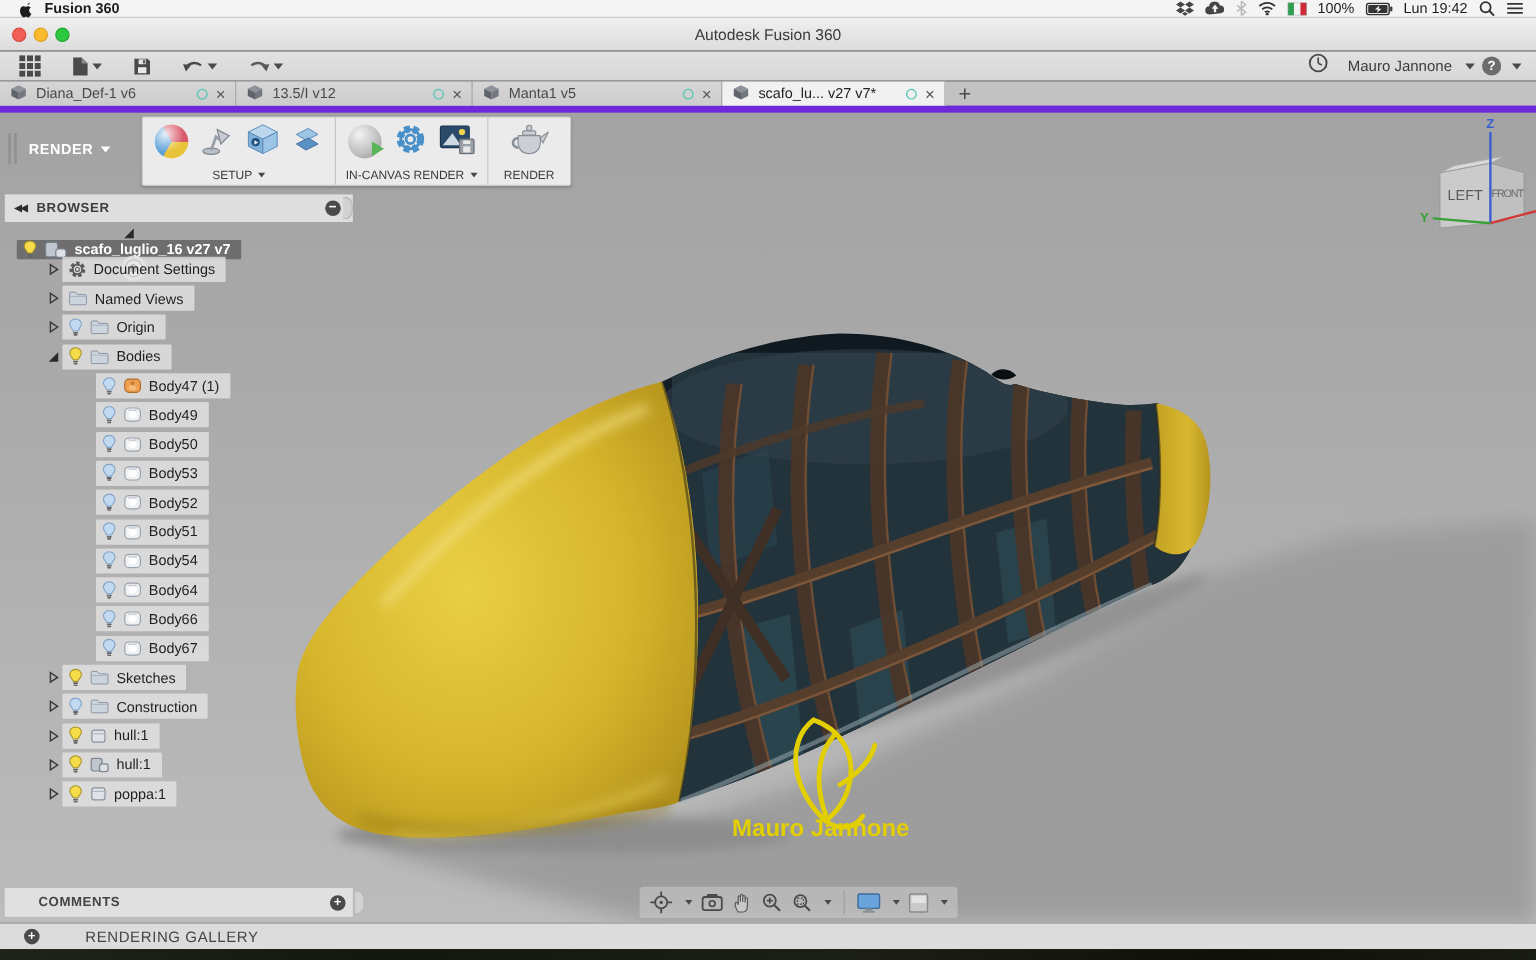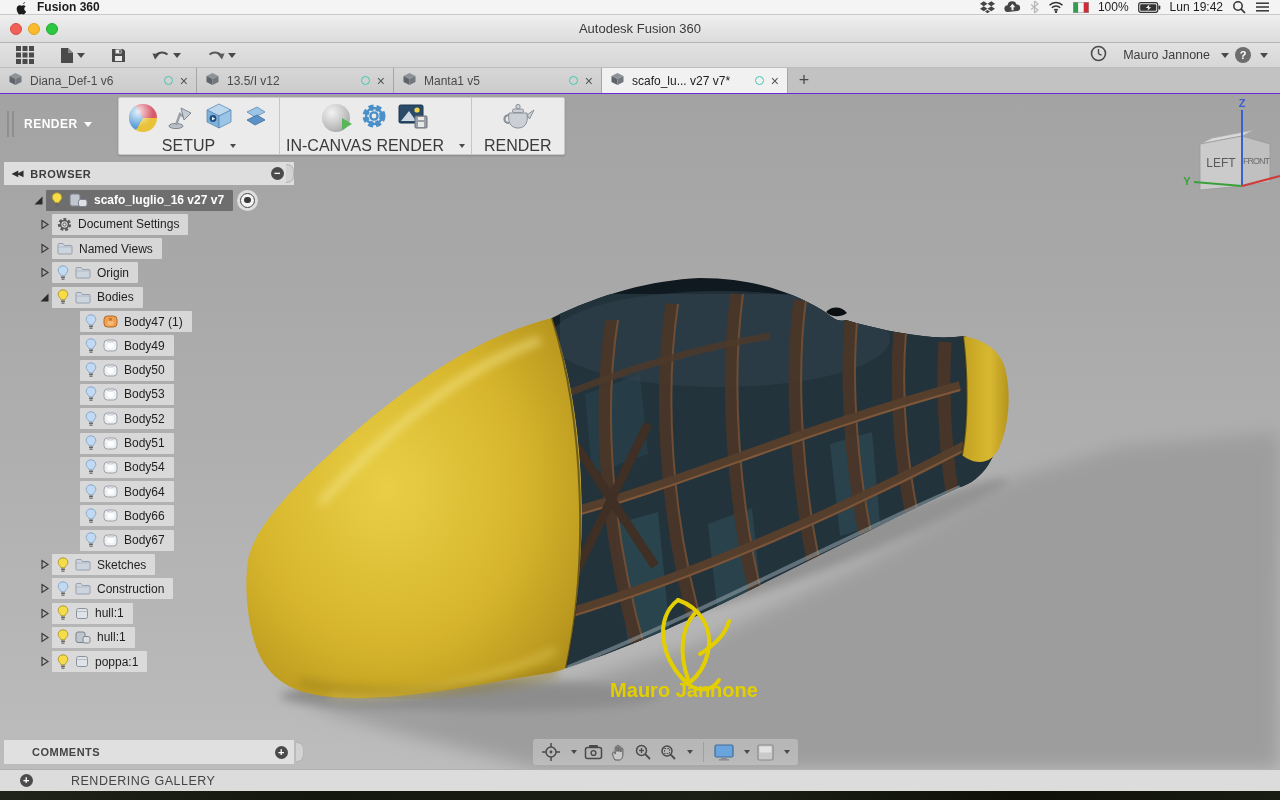--- a/index.html
+++ b/index.html
@@ -23,39 +23,39 @@
   
   .apptoolbar{position:absolute;left:0;top:43px;width:1280px;height:25px;background:linear-gradient(#e2e2e2,#d6d6d6);border-bottom:1px solid #bdbdbd;display:flex;align-items:center;}
   .atb-group{display:flex;align-items:center;gap:4px;}
   .atb-btn{display:flex;align-items:center;justify-content:center;padding:0 6px;height:24px;}
   .caret{width:0;height:0;border-left:4px solid transparent;border-right:4px solid transparent;border-top:5px solid #4a4a4a;display:inline-block;margin-left:3px;}
   .caret.sm{border-left-width:3.5px;border-right-width:3.5px;border-top-width:4.5px;}
   .atb-right{margin-left:auto;display:flex;align-items:center;gap:6px;padding-right:12px;}
   .username{font-size:12.5px;color:#3c3c3c;margin:0 2px 0 10px;}
   .helpcircle{width:16px;height:16px;border-radius:50%;background:#6d6d6d;color:#fff;font-size:11px;font-weight:bold;display:flex;align-items:center;justify-content:center;}
   
-  .tabbar{position:absolute;left:0;top:68px;width:1280px;height:26px;background:#c2c2c2;display:flex;align-items:stretch;border-bottom:1px solid #6d28d9;}
+  .tabbar{position:absolute;left:0;top:68px;width:1280px;height:26px;background:#c2c2c2;display:flex;align-items:stretch;border-bottom:6px solid #6d28d9;}
   .dtab{display:flex;align-items:center;gap:7px;padding:0 8px;border-right:1px solid #a6a6a6;background:linear-gradient(#d6d6d6,#cccccc);font-size:12px;color:#4a4a4a;flex:none;}
   .dtab .tlabel{flex:1;white-space:nowrap;overflow:hidden;text-overflow:ellipsis;}
   .dtab.active{background:#f1f1f1;color:#222;}
   .ring{width:9px;height:9px;border:1.5px solid #49c5b1;border-radius:50%;flex:none;}
   .tclose{font-size:14px;color:#555;line-height:1;flex:none;}
   .newtab{display:flex;align-items:center;justify-content:center;width:32px;font-size:18px;color:#4a4a4a;}
   
   .main{position:absolute;left:0;top:94px;width:1280px;height:675px;background:linear-gradient(180deg,#a3a3a3 0%,#a9a9a9 30%,#b4b4b4 70%,#bcbcbc 100%);overflow:hidden;}
   .scene{position:absolute;left:0;top:0;}
   
   .ribbon-grip{position:absolute;top:17px;width:2px;height:26px;background:#8f8f8f;}
   .ws-btn{position:absolute;left:24px;top:23px;display:flex;align-items:center;color:#fff;font-size:12px;font-weight:bold;letter-spacing:0.5px;}
   .ws-btn .caret{border-top-color:#fff;margin-left:6px;}
   .ribbon-panel{position:absolute;left:118px;top:3px;height:58px;background:#ebebeb;border:1px solid #c9c9c9;border-radius:2px;display:flex;box-shadow:0 1px 2px rgba(0,0,0,0.18);}
   .rgroup{display:flex;flex-direction:column;border-right:1px solid #c6c6c6;padding:0 6px;}
   .rgroup:last-child{border-right:none;}
   .ricons{display:flex;align-items:center;justify-content:center;gap:10px;height:40px;padding:0 4px;}
-  .rlabel{font-size:16px;color:#3a3a3a;text-align:center;height:16px;display:flex;align-items:center;justify-content:center;gap:12px;}
+  .rlabel{font-size:10px;color:#3a3a3a;text-align:center;height:16px;display:flex;align-items:center;justify-content:center;gap:2px;}
   .sphere-appearance{width:28px;height:28px;border-radius:50%;background:conic-gradient(from 210deg,#5aa0d8 0 120deg,#d85a6a 120deg 240deg,#e8c33a 240deg 360deg);position:relative;}
   .sphere-appearance::after{content:'';position:absolute;inset:0;border-radius:50%;background:radial-gradient(circle at 32% 28%,rgba(255,255,255,0.85),rgba(255,255,255,0) 55%);}
   .sphere-play{width:28px;height:28px;border-radius:50%;background:radial-gradient(circle at 35% 30%,#f2f2f2,#bdbdbd 60%,#8f8f8f);position:relative;}
   .sphere-play::after{content:'';position:absolute;right:-2px;bottom:2px;width:0;height:0;border-top:6px solid transparent;border-bottom:6px solid transparent;border-left:10px solid #58b558;}
   
   .browser{position:absolute;left:0;top:68px;width:320px;}
   .bheader{position:absolute;left:4px;top:0;width:290px;height:23px;background:rgba(227,227,227,0.92);display:flex;align-items:center;font-size:11px;font-weight:bold;color:#3d3d3d;letter-spacing:0.5px;}
   .bheader .dbl{font-size:8px;color:#2e2e2e;margin:0 8px 0 8px;letter-spacing:-1px;}
   .circlebtn{width:13px;height:13px;border-radius:50%;background:#4a4a4a;color:#fff;font-size:11px;line-height:12px;text-align:center;font-weight:bold;margin-left:auto;}
   .flap{width:8px;height:19px;background:#d2d2d2;border-radius:0 7px 7px 0;margin-left:2px;border:1px solid #b5b5b5;border-left:none;}
@@ -439,21 +439,21 @@
     </div>
 
     <div class="browser">
       <div class="bheader">
         <span class="dbl">◀◀</span>
         <span>BROWSER</span>
         <span class="circlebtn">−</span>
         <span class="flap"></span>
       </div>
       <div id="tree">
-          <div class="trow" style="top: 27px; left: 30px;">
+          <div class="trow" style="top: 27px; left: 14px; flex-direction: column;">
     <span class="expander">
               <svg width="11" height="11" viewBox="0 0 11 11">
                 <polygon points="1.5,9.5 9.5,9.5 9.5,1.5" fill="#2a2a2a"></polygon>
               </svg>
             </span>
     <span class="chip selected">
       <span class="bulbwrap">
                 <svg width="12" height="16" viewBox="0 0 12 16">
                   <path d="M6 .8C2.8.8 1.2 3.2 1.2 5.3c0 1.6.9 2.6 1.7 3.5.6.7 1 1.2 1.2 2h3.8c.2-.8.6-1.3 1.2-2 .8-.9 1.7-1.9 1.7-3.5C10.8 3.2 9.2.8 6 .8Z" fill="#f6dc48" stroke="#a8922a" stroke-width=".9"></path>
                   <rect x="4" y="11.6" width="4" height="1.5" rx=".5" fill="#666"></rect>

